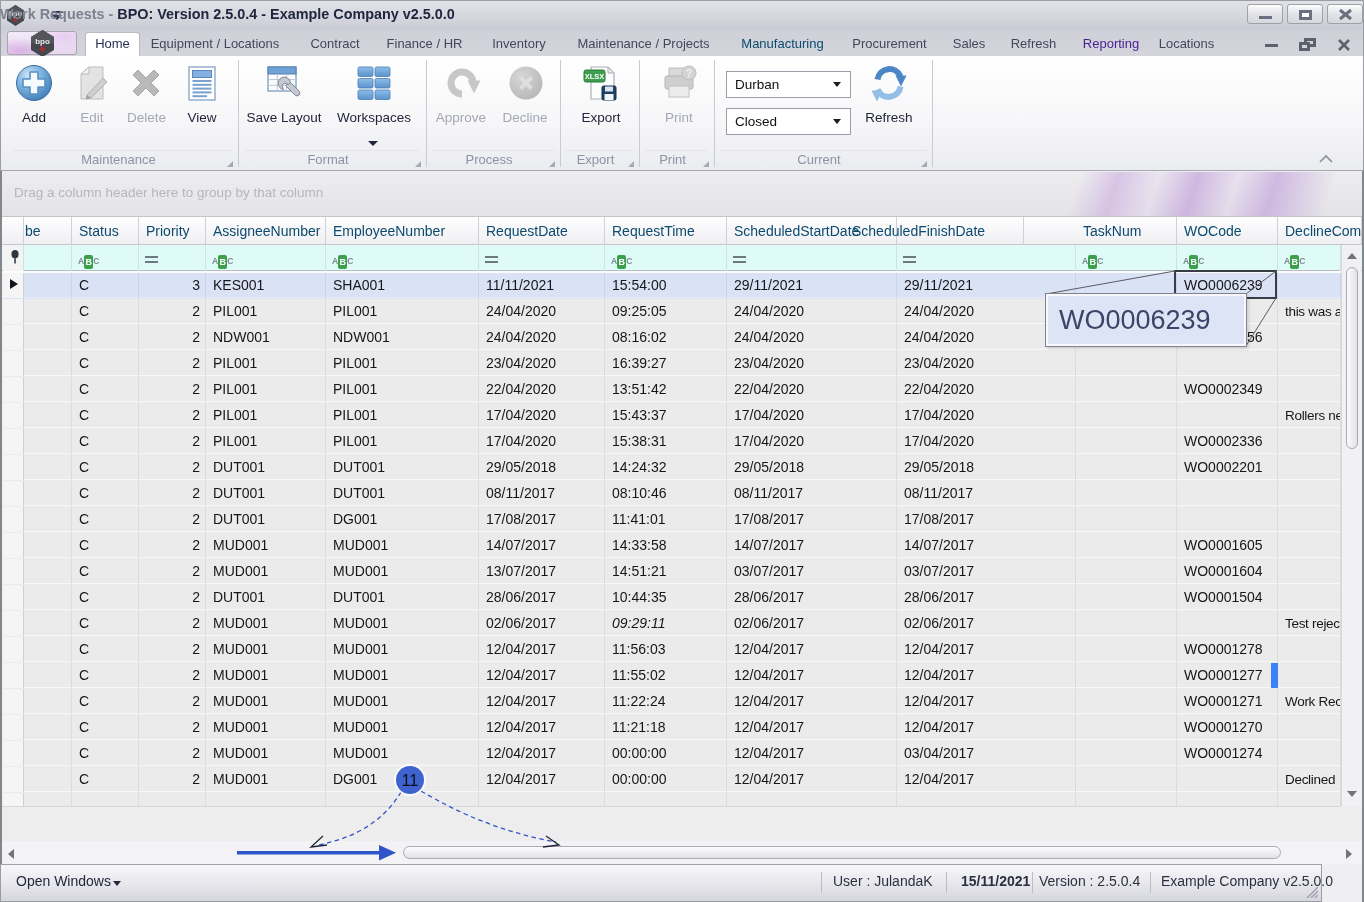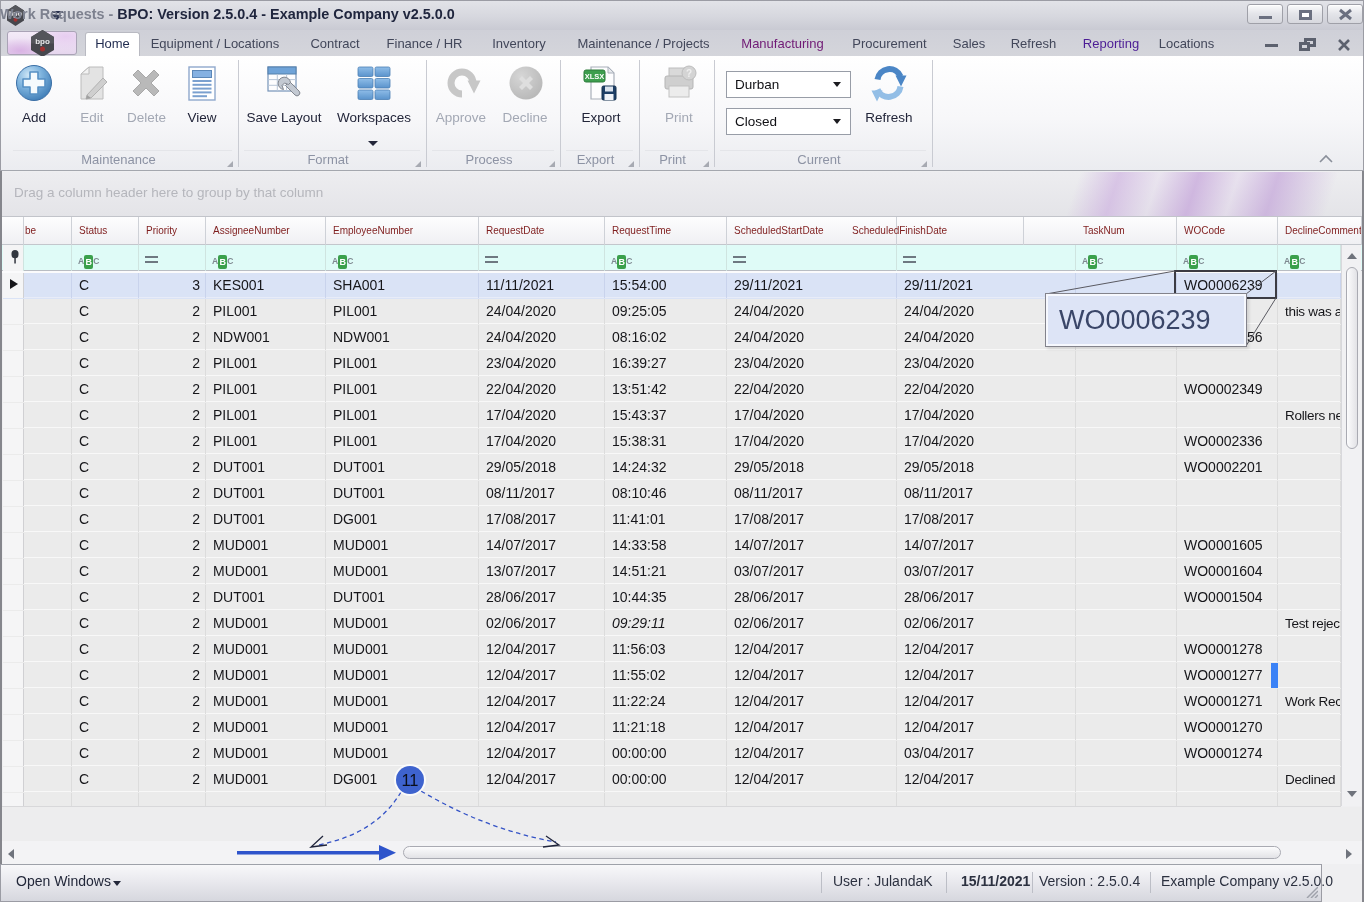--- a/index.html
+++ b/index.html
@@ -10,21 +10,21 @@
   background:linear-gradient(#cfd0d8,#d4d5db);border-left:1px solid #9b9ca4;border-right:1px solid #9b9ca4;}
 #ribbon{position:absolute;left:0;top:56px;width:1364px;height:115px;
   background:linear-gradient(#ffffff,#f7f7f9 55%,#ebecf0);border-left:1px solid #9b9ca4;border-right:1px solid #9b9ca4;border-bottom:1px solid #a4a7ae;}
 .gsep{position:absolute;top:4px;width:1px;height:107px;background:#c9cbd2;}
 .glabel{position:absolute;top:96px;height:19px;font-size:13px;color:#8d93a4;text-align:center;}
 .gcorner{position:absolute;width:8px;height:8px;}
 .gcorner:before{content:"";position:absolute;right:1px;bottom:1px;border-left:6px solid transparent;border-bottom:6px solid #a7aab2;width:0;height:0;}
 .btnlabel{position:absolute;top:110px;height:17px;font-size:13.5px;color:#23263a;text-align:center;white-space:nowrap;}
 .btnlabel.dis{color:#a3a8b4;}
 .tab{position:absolute;top:32px;height:24px;line-height:24px;font-size:13px;color:#42475a;text-align:center;white-space:nowrap;}
-.hcell{position:absolute;top:0;height:28px;line-height:28px;font-size:10px;color:#7f1d1d;
+.hcell{position:absolute;top:0;height:28px;line-height:28px;font-size:14px;color:#0c4a6e;
   border-right:1px solid #ced1d7;padding-left:7px;overflow:hidden;white-space:nowrap;}
 .fcell{position:absolute;top:0;height:26px;border-right:1px solid #cfe4e0;}
 .cell{position:absolute;top:0;height:25px;line-height:25px;font-size:14px;color:#16161a;
   border-right:1px solid #dcdcdc;padding-left:7px;overflow:hidden;white-space:nowrap;}
 .row{position:absolute;left:3px;width:1338px;height:26px;background:#ebebeb;}
 .rowinner{position:absolute;left:0;top:0;width:100%;height:25px;border-bottom:1px solid #f8f8f8;}
 .num{text-align:right;padding-left:0;padding-right:5px;}
 .abc{display:inline-flex;align-items:center;height:15px;}
 .abc .a,.abc .c{font-size:8.5px;color:#7e8890;font-weight:bold;line-height:15px;}
 .abc .b{display:inline-block;width:9px;height:14px;background:#3ba04c;border-radius:2px;color:#fff;
@@ -73,21 +73,21 @@
 <circle cx="11.5" cy="18.9" r="2.5" fill="#a03030"></circle>
 </svg>
 <div class="abs" style="left:85px;top:32px;width:55px;height:24px;background:#fff;
 border:1px solid #b9bac2;border-bottom:none;border-radius:3px 3px 0 0;"></div>
 <div class="tab" style="left:85px;width:55px;color:#1f2a4e">Home</div>
 <div class="tab" style="left:145px;width:140px;color:#42475a">Equipment / Locations</div>
 <div class="tab" style="left:300px;width:70px;color:#42475a">Contract</div>
 <div class="tab" style="left:380px;width:89px;color:#42475a">Finance / HR</div>
 <div class="tab" style="left:481px;width:76px;color:#42475a">Inventory</div>
 <div class="tab" style="left:568px;width:151px;color:#42475a">Maintenance / Projects</div>
-<div class="tab" style="left:731px;width:103px;color:#701a75">Manufacturing</div>
+<div class="tab" style="left:731px;width:103px;color:#0c4a6e">Manufacturing</div>
 <div class="tab" style="left:843px;width:93px;color:#42475a">Procurement</div>
 <div class="tab" style="left:945px;width:48px;color:#42475a">Sales</div>
 <div class="tab" style="left:1004px;width:59px;color:#42475a">Refresh</div>
 <div class="tab" style="left:1073px;width:76px;color:#4c1d95">Reporting</div>
 <div class="tab" style="left:1157px;width:59px;color:#42475a">Locations</div>
 <div style="left:1265px;top:44px;width:13px;height:3px;background:#5c616e;position:absolute"></div>
 <div class="abs" style="left:1299px;top:38px;width:18px;height:14px;">
 <div style="position:absolute;left:5px;top:0;width:12px;height:9px;border:3px solid #5c616e;"></div>
 <div style="position:absolute;left:0;top:4px;width:11px;height:9px;border:3px solid #5c616e;background:#d4d5db;"></div>
   </div>

